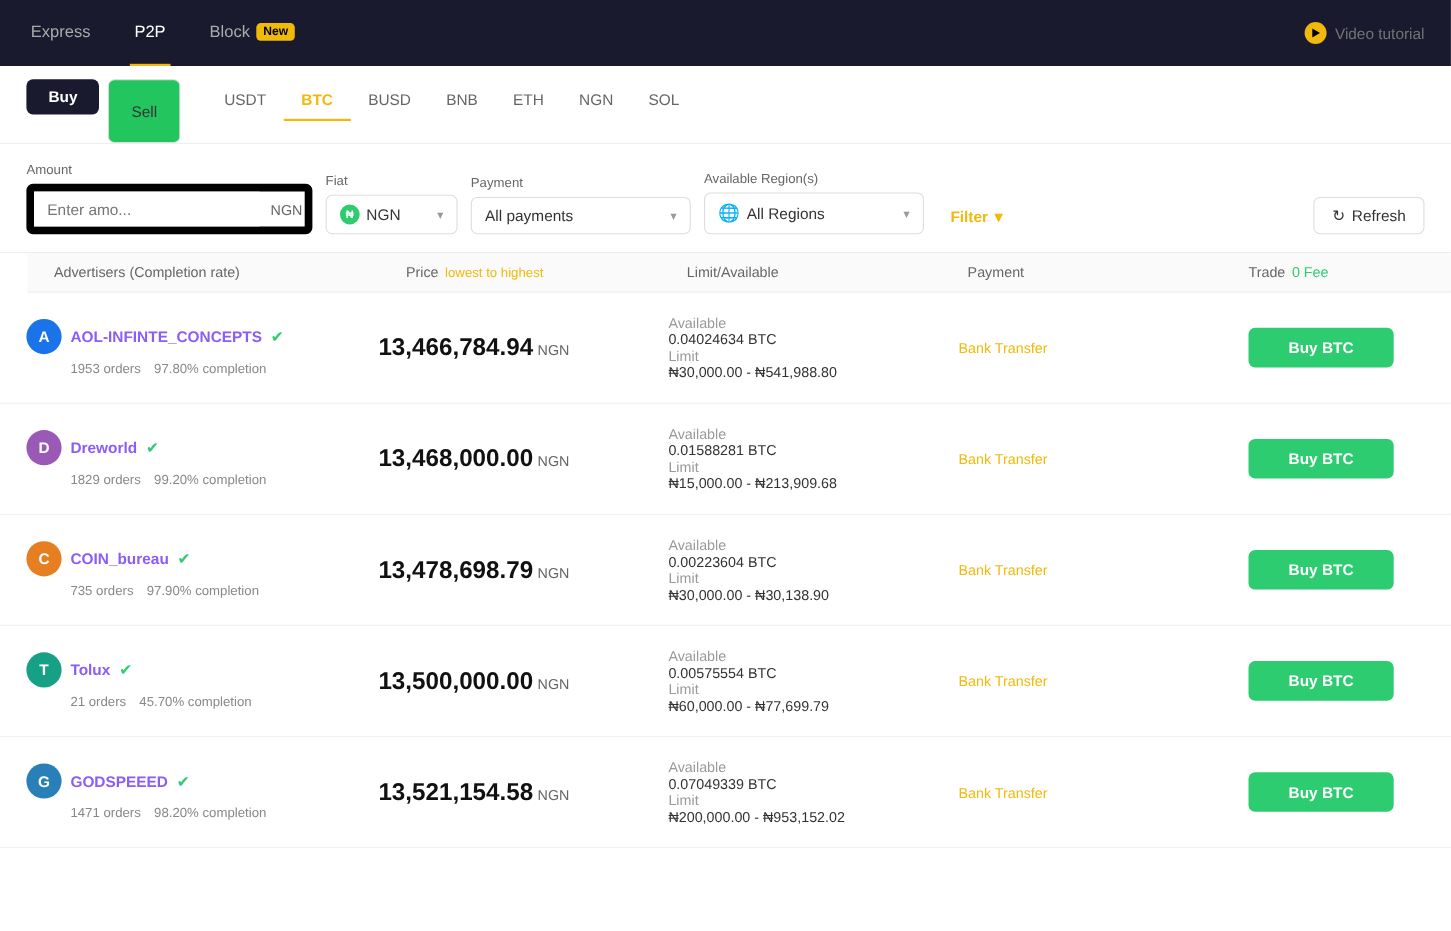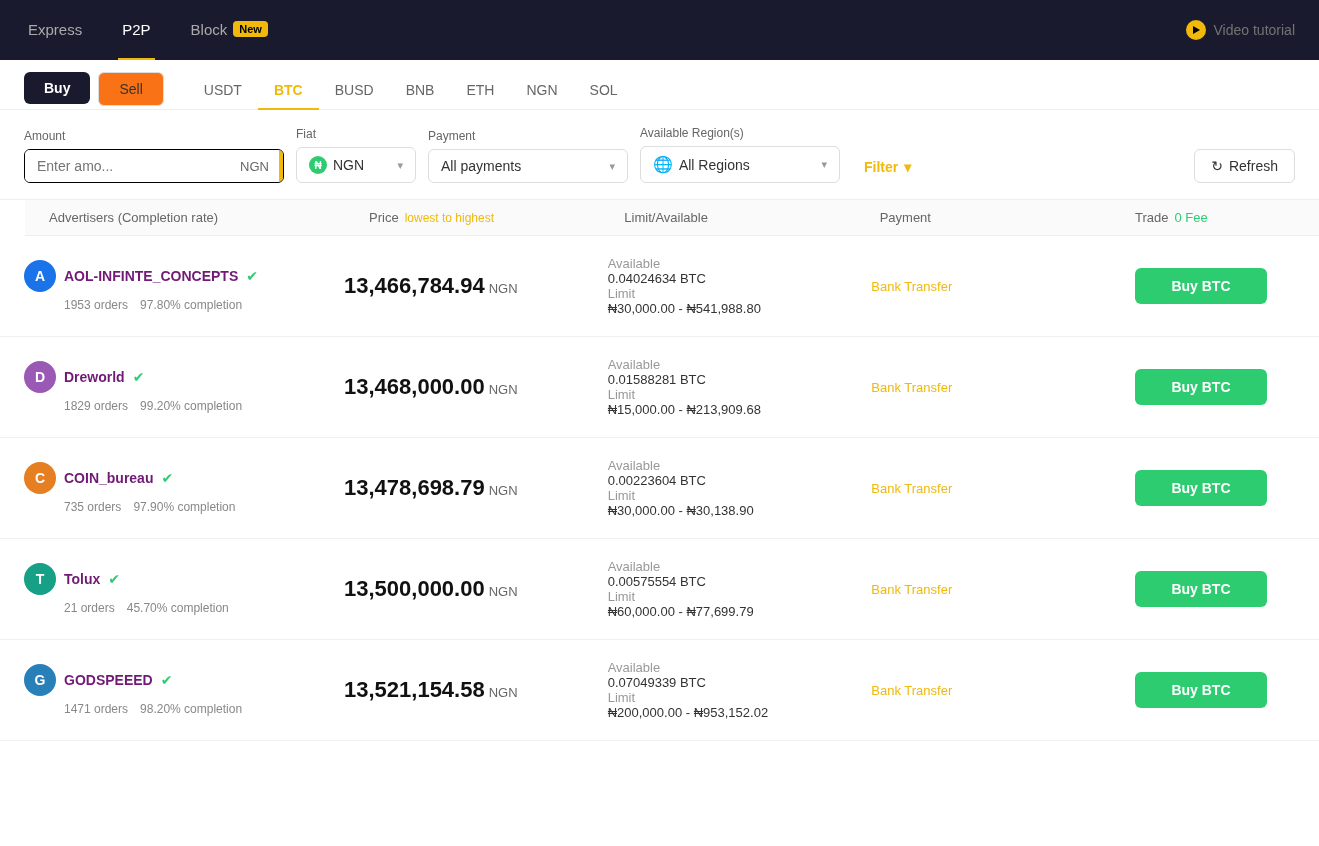--- a/index.html
+++ b/index.html
@@ -62,24 +62,24 @@
       background: #1a1a2e;
       color: #fff;
       border: none;
       padding: 8px 20px;
       border-radius: 6px;
       cursor: pointer;
       font-size: 14px;
       font-weight: 600;
     }
     .tab-sell {
-      background: #f97316;
+      background: #22c55e;
       color: #333;
       border: 1px solid #ddd;
-      padding: 8px 20px;
+      padding: 20px 20px;
       border-radius: 6px;
       cursor: pointer;
       font-size: 14px;
     }
     .currency-tabs { display: flex; gap: 0; margin-left: 16px; }
     .currency-tab {
       padding: 10px 16px;
       cursor: pointer;
       color: #666;
       font-size: 14px;
@@ -95,21 +95,21 @@
       padding: 16px 24px;
       gap: 12px;
       border-bottom: 1px solid #eee;
       justify-content: flex-end;
     }
     .filter-group { display: flex; flex-direction: column; gap: 6px; }
     .filter-label { font-size: 12px; color: #666; }
     .amount-input {
       display: flex;
       align-items: center;
-      border: 1px solid #000000;
+      border: 7px solid #000000;
       border-radius: 6px;
       overflow: hidden;
       width: 260px;
     }
     .amount-input input {
       border: none; outline: none;
       padding: 8px 12px;
       flex: 1;
       font-size: 14px;
       color: #999;
@@ -188,21 +188,21 @@
       align-items: center;
     }
     .advertiser-col { display: flex; flex-direction: column; gap: 6px; }
     .advertiser-top { display: flex; align-items: center; gap: 8px; }
     .avatar {
       width: 32px; height: 32px;
       border-radius: 50%;
       display: flex; align-items: center; justify-content: center;
       font-weight: 700; font-size: 14px; color: #fff;
     }
-    .advertiser-name { color: #701a75; font-weight: 600; font-size: 14px; }
+    .advertiser-name { color: #8b5cf6; font-weight: 600; font-size: 14px; }
     .verified-icon { color: #2ecc71; font-size: 14px; }
     .advertiser-stats { font-size: 12px; color: #888; display: flex; gap: 12px; margin-left: 40px; align-items: center; }
     .price-col { font-size: 22px; font-weight: 700; color: #111; }
     .price-unit { font-size: 13px; font-weight: 400; color: #666; margin-left: 4px; }
     .limit-col { display: flex; flex-direction: column; gap: 0; font-size: 13px; justify-content: space-between; }
     .limit-label { color: #999; }
     .limit-value { color: #333; }
     .payment-col { color: #f0b90b; font-size: 13px; }
     .buy-btn {
       background: #2ecc71;

